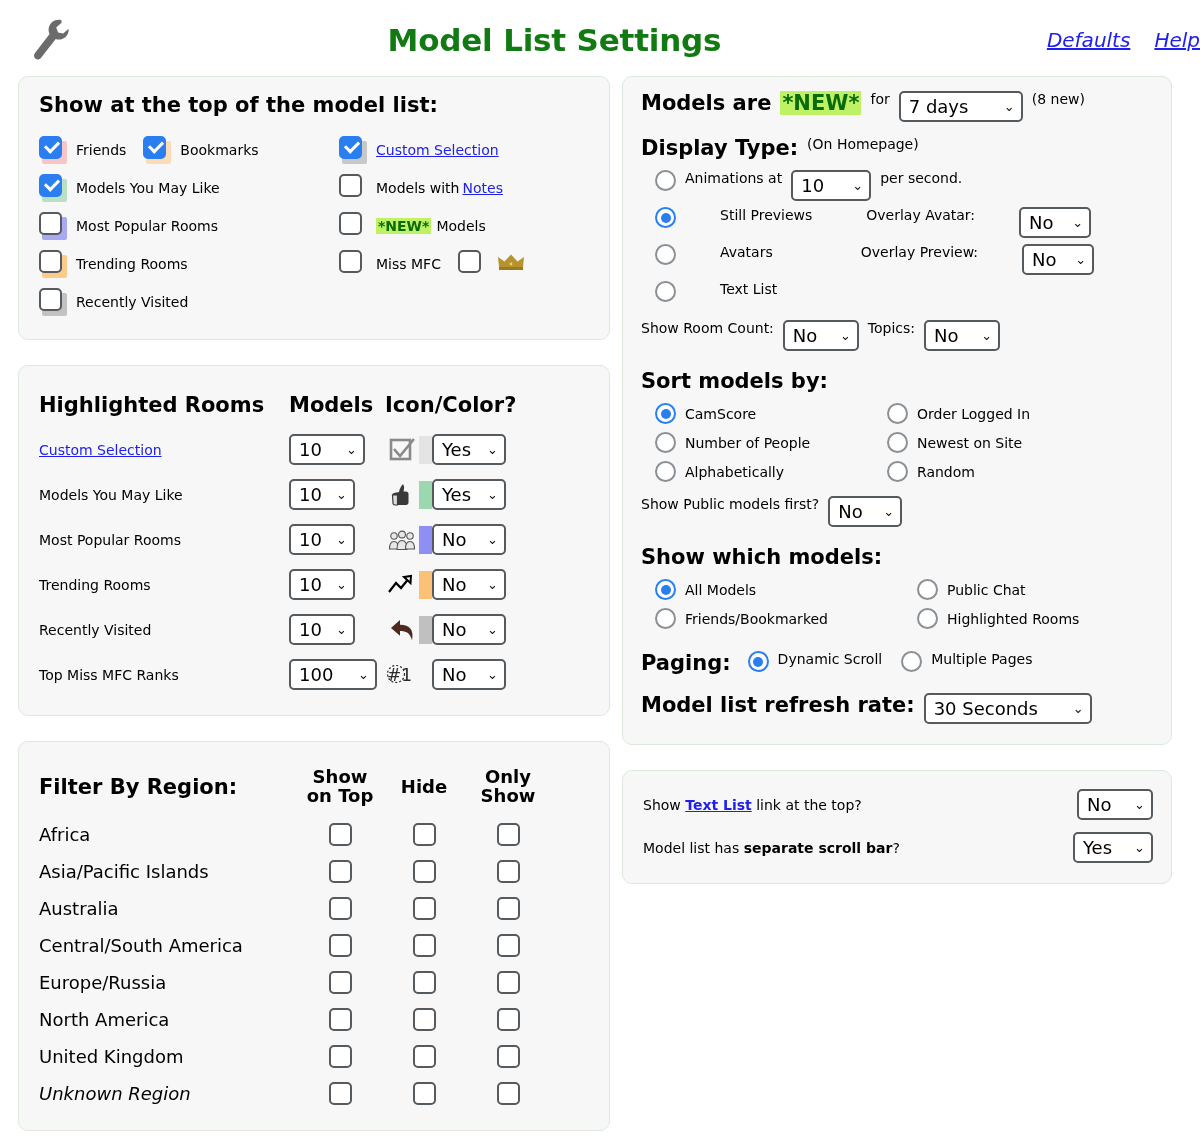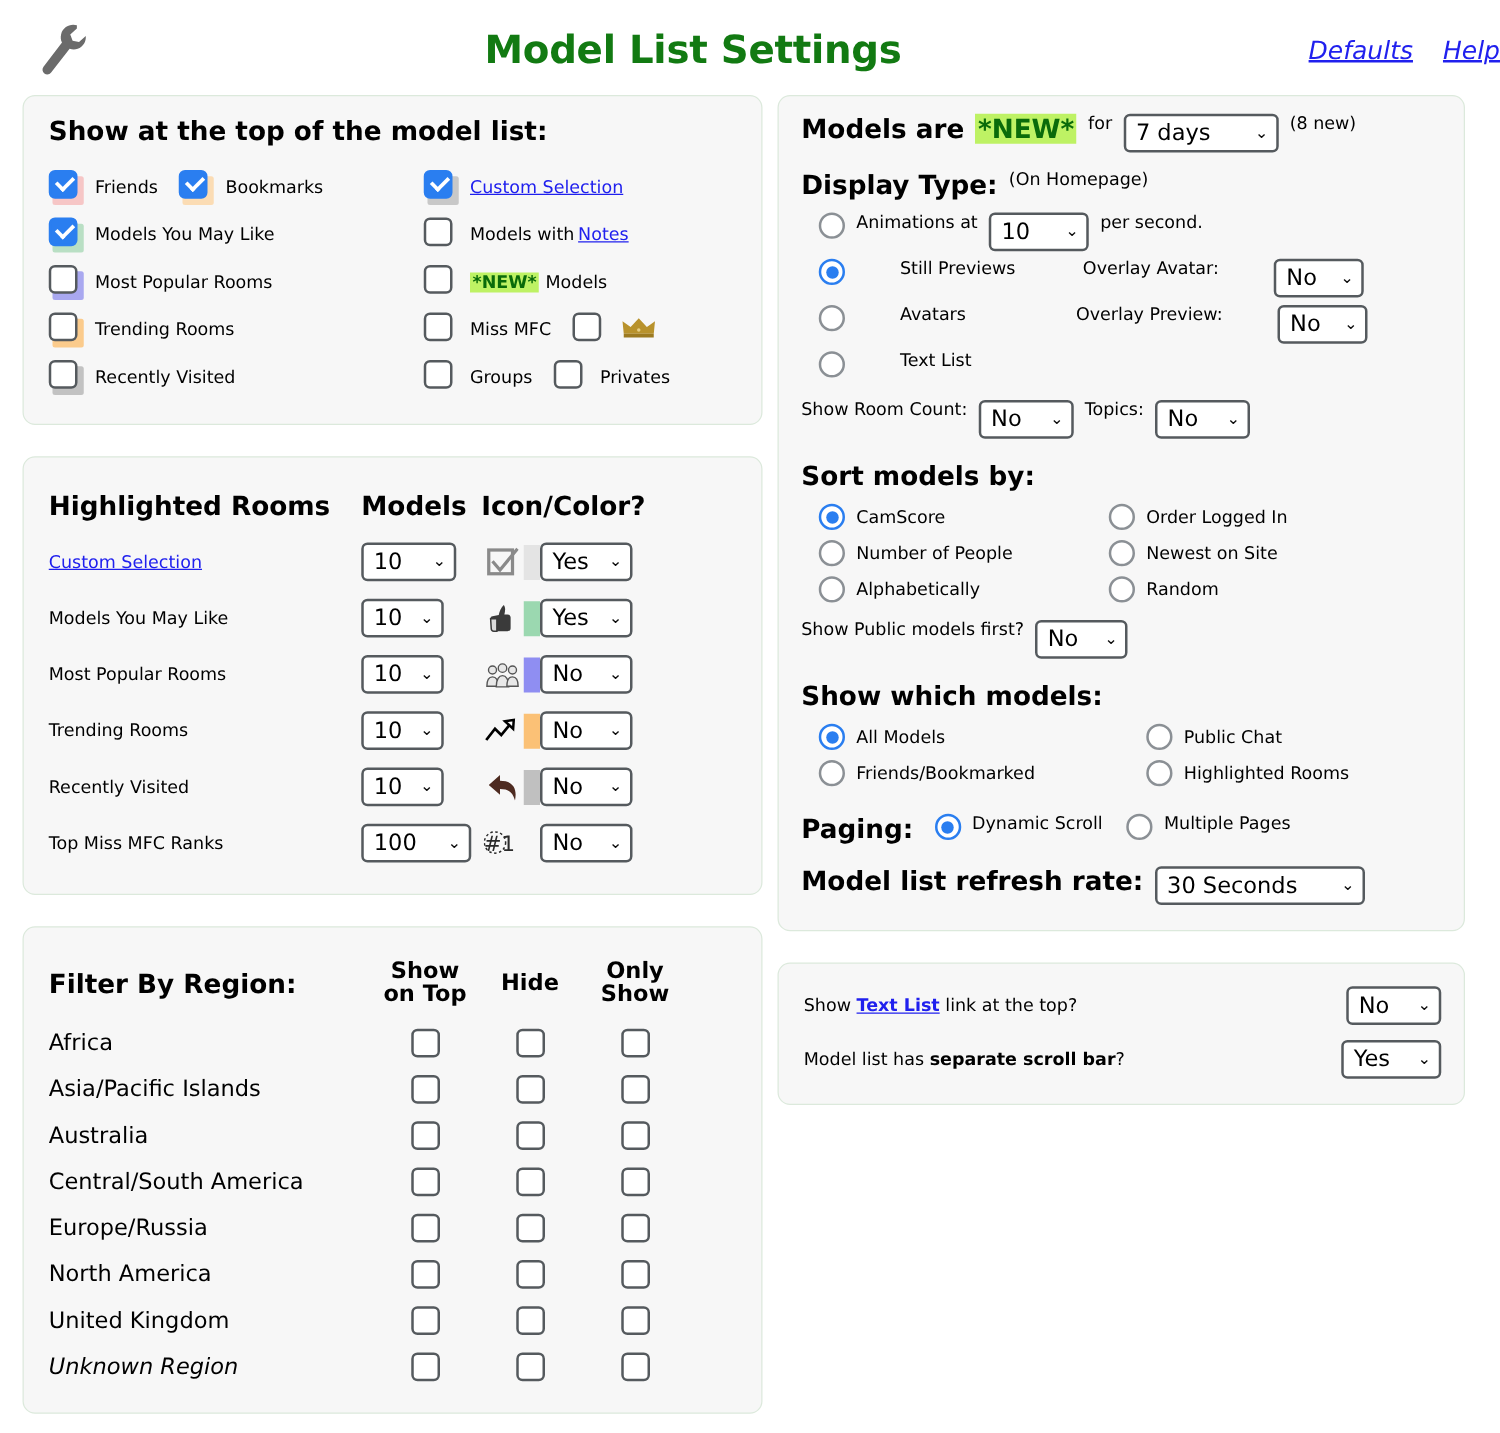--- a/index.html
+++ b/index.html
@@ -281,30 +281,20 @@
             </span>
             <span style="margin-left:2px">
               <svg viewBox="0 0 28 20" width="28" height="20" aria-hidden="true">
                 <path d="M2 15 L1 5 L7.5 9.5 L14 2.5 L20.5 9.5 L27 5 L26 15 Z" fill="#b8922c"></path>
                 <path d="M2 15 h24 v3 H2 z" fill="#9c7a20"></path>
                 <circle cx="14" cy="12" r="1.4" fill="#e6cf86"></circle>
               </svg>
             </span>
           </div>
 
-          <div class="crow">
-            <span class="cbwrap">
-              <span class="cb"></span>
-            </span>
-            <span class="lbl">Groups</span>
-            <span class="cbwrap" style="margin-left:8px">
-              <span class="cb"></span>
-            </span>
-            <span class="lbl">Privates</span>
-          </div>
 
         </div>
       </div>
     </div>
 
     <div class="panel">
       <div class="hr-grid">
 
         <div class="hr-head">Highlighted Rooms</div>
         <div class="hr-head">Models</div>

